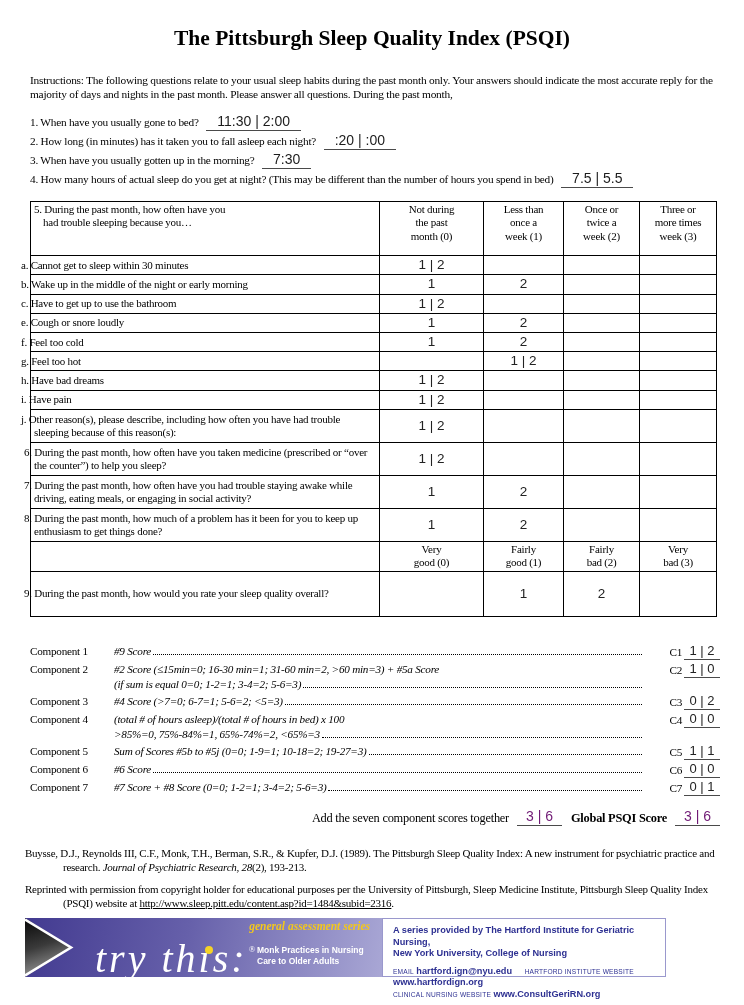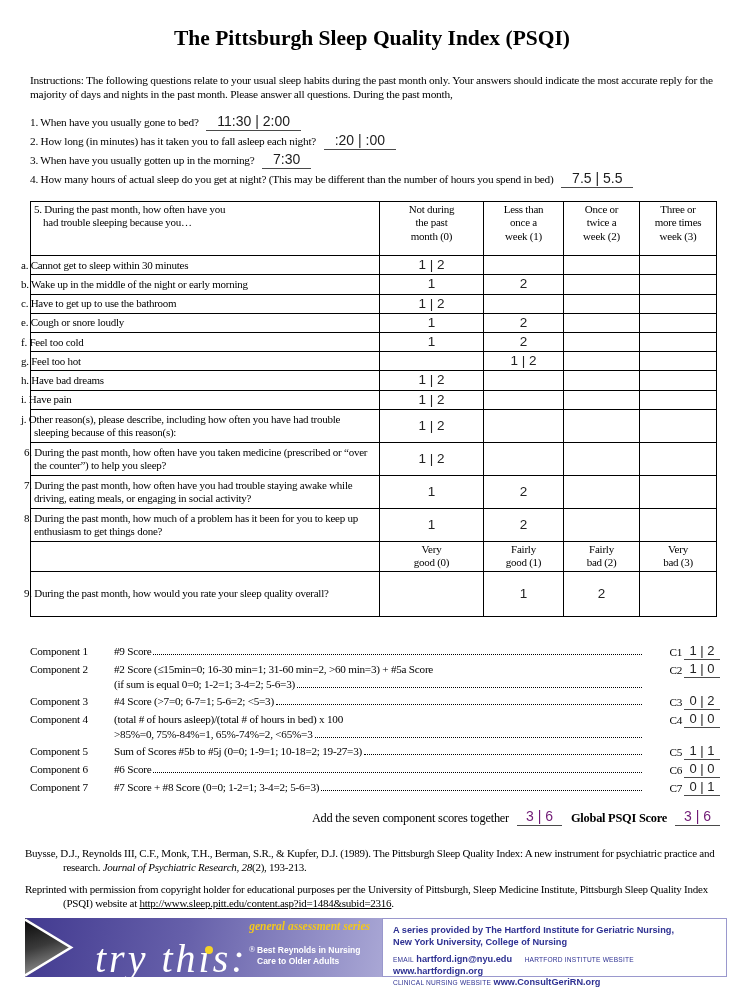--- a/index.html
+++ b/index.html
@@ -67,21 +67,21 @@
   td.val {
     font-family: "Liberation Sans", sans-serif;
     font-size: 13.5px; color: #222;
     text-align: center; vertical-align: middle;
     letter-spacing: 0;
   }
   
   .components { margin: 27px 24px 0 30px; font-size: 11.2px; }
   .comp-row { display: flex; align-items: flex-start; margin-bottom: 2px; }
   .comp-name { flex: none; width: 84px; align-self: flex-start; line-height: 15px; }
-  .comp-body { flex: 1; min-width: 0; }
+  .comp-body { flex: 1; min-width: 0; font-style: italic; }
   .comp-line { line-height: 15px; }
   .leader-line { display: flex; align-items: baseline; }
   .dots { flex: 1; min-width: 18px; border-bottom: 1.6px dotted #000; margin: 0 1px 2px 2px; }
   .comp-right { flex: none; display: flex; align-items: flex-end; }
   .comp-code { line-height: 15px; margin-left: 26px; }
   .comp-score {
     font-family: "Liberation Sans", sans-serif;
     font-size: 13px; color: #222; letter-spacing: 0;
     border-bottom: 1.2px solid #4a4a4a;
     min-width: 30px; text-align: center;
@@ -105,21 +105,21 @@
   .cite {
     margin: 21px 15px 0 25px;
     font-size: 11px; line-height: 1.27;
     padding-left: 38px; text-indent: -38px;
   }
   .cite.second { margin-top: 8px; }
   .url { text-decoration: underline; }
   
   .banner {
     position: absolute; left: 25px; top: 918px;
-    width: 702px; height: 59px;
+    width: 641px; height: 59px;
     display: flex; letter-spacing: 0;
   }
   .banner-left {
     position: relative; flex: none; width: 357px; height: 59px;
     background: linear-gradient(100deg, #423a90 0%, #6660aa 45%, #a9a7d5 100%);
     overflow: hidden;
   }
   .arrow { position: absolute; left: 0; top: 0; }
   .series {
     position: absolute; right: 12px; top: 2px;
@@ -446,21 +446,21 @@
               <stop offset="1" stop-color="#9a9a9a"></stop>
             </linearGradient>
           </defs>
           <polygon points="0,0 47,29.5 0,59" fill="url(#ag)"></polygon>
           <polyline points="0,1.5 46,29.5 0,57.5" fill="none" stroke="#ffffff" stroke-width="2.6"></polyline>
         </svg>
       </span>
       <div class="series">general assessment series</div>
       <div class="logo"><span>try th</span><span class="dot-i">ı</span><span>s:</span><span class="reg">®</span></div>
       <div class="tagline">
-        <div>Best Reynolds in Nursing</div>
+        <div>Monk Practices in Nursing</div>
         <div>Care to Older Adults</div>
       </div>
     </div>
     <div class="banner-right">
       <div class="provider">
         <div>A series provided by The Hartford Institute for Geriatric Nursing,</div>
         <div>New York University, College of Nursing</div>
       </div>
       <div class="contact">
         <span class="clabel">EMAIL</span>

